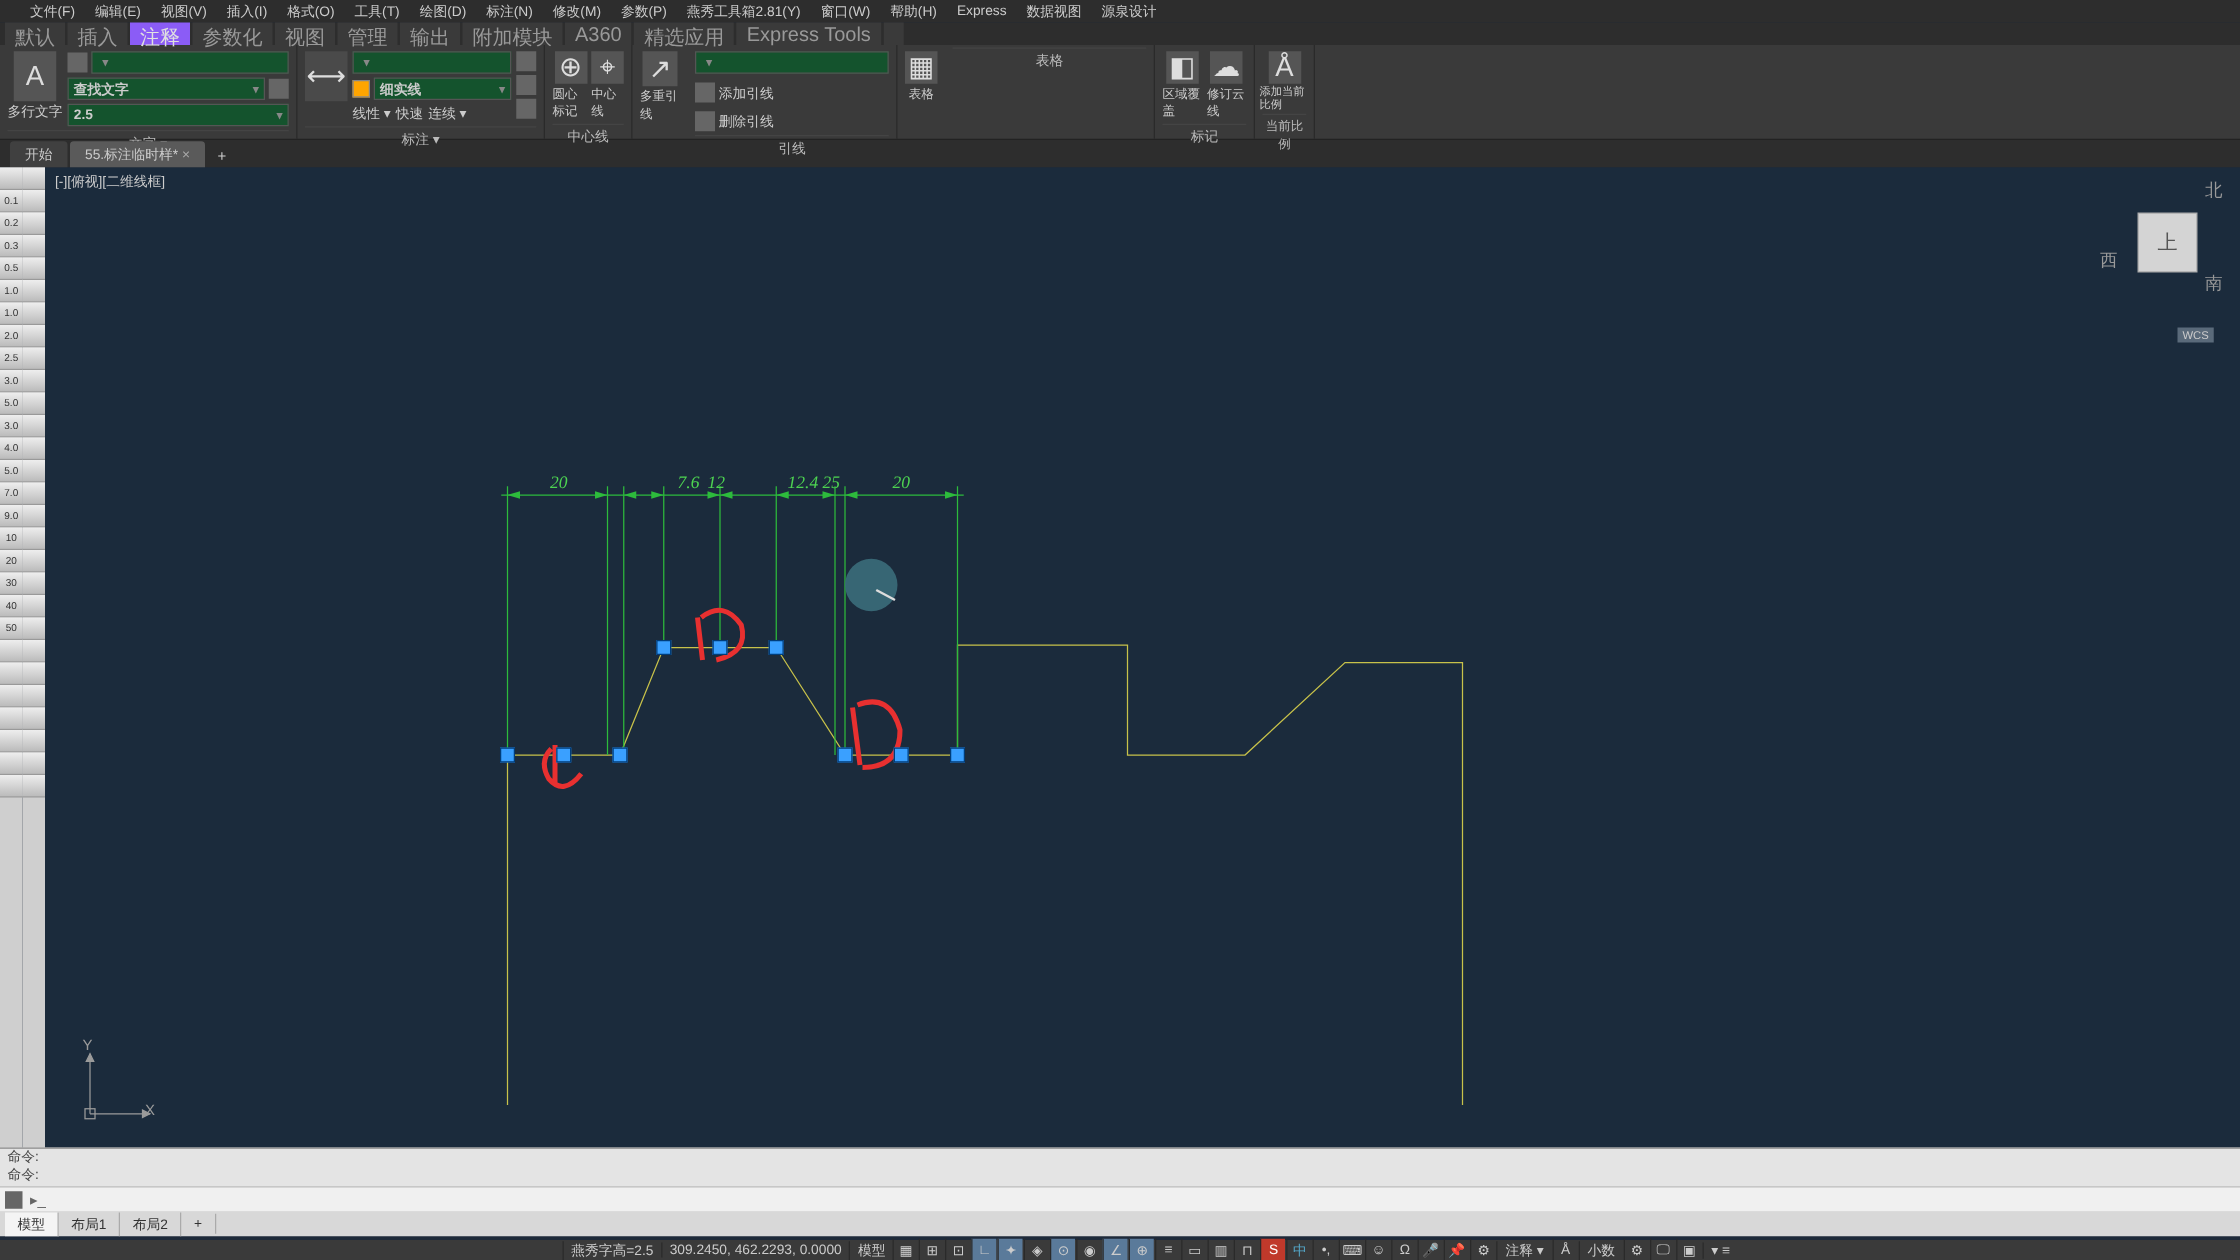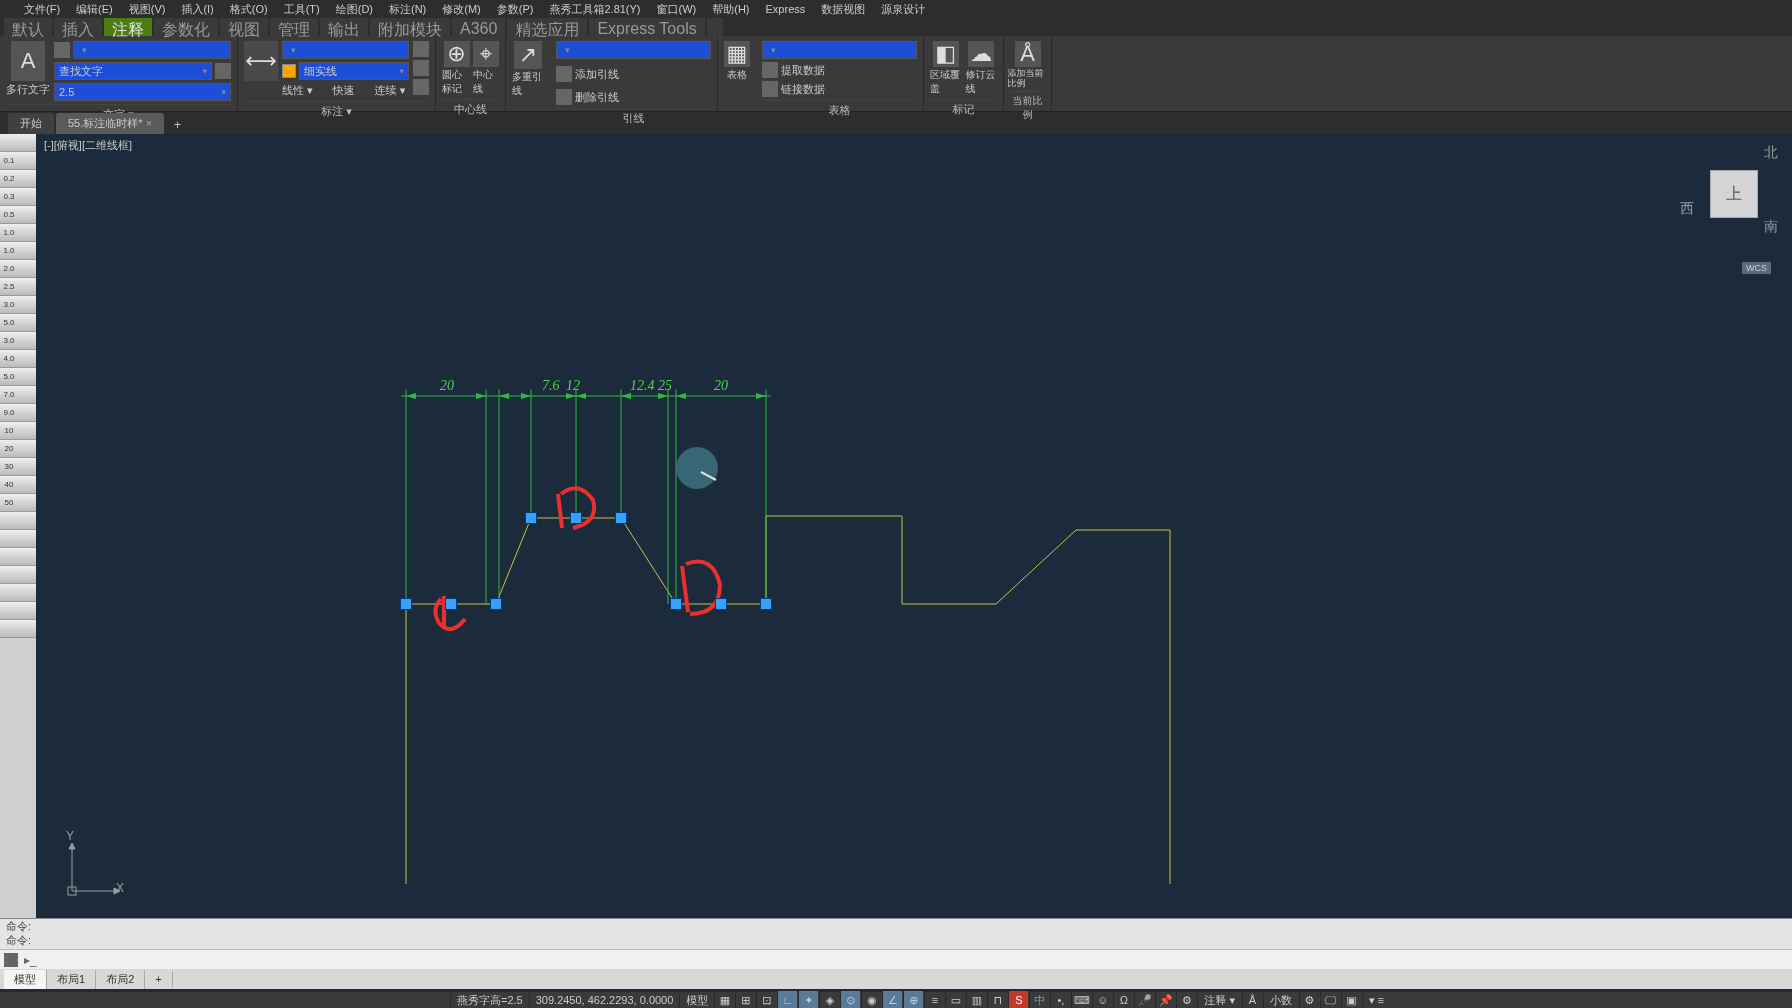--- a/index.html
+++ b/index.html
@@ -3,34 +3,34 @@
 <meta charset="utf-8">
 <style>
 * { margin:0; padding:0; box-sizing:border-box; font-family:"Microsoft YaHei",Arial,sans-serif; }
 body { background:#1e2a3a; color:#ccc; overflow:hidden; width:1792px; height:1008px; position:relative; font-size:12px; }
 
 
 .menubar { background:#2d2d2d; height:18px; display:flex; align-items:center; padding-left:18px; gap:4px; }
 .menubar span { color:#ccc; font-size:11px; padding:0 6px; cursor:default; }
 .tabbar { background:#2d2d2d; height:18px; display:flex; gap:2px; padding-left:4px; }
 .tabbar span { color:#999; font-size:16px; padding:2px 8px; background:#3a3a3a; }
-.tabbar .active { background:#4d7c0f; color:#e0e0e0; }
+.tabbar .active { background:#8b5cf6; color:#e0e0e0; }
 
 
 .ribbon { background:#3a3a3a; height:76px; display:flex; border-bottom:1px solid #222; }
 .rgroup { border-right:1px solid #2a2a2a; padding:2px 6px; display:flex; flex-direction:column; justify-content:space-between; }
 .rgroup .gtitle { text-align:center; font-size:11px; color:#bbb; padding-top:2px; border-top:1px solid #444; }
 .rgroup .gbody { flex:1; display:flex; align-items:flex-start; gap:4px; padding:3px 0; }
 .vstack { display:flex; flex-direction:column; gap:2px; }
 .hstack { display:flex; gap:3px; align-items:center; }
 .big-icon { width:34px; height:40px; background:#555; display:flex; align-items:center; justify-content:center; font-size:22px; color:#ddd; }
 .big-btn { display:flex; flex-direction:column; align-items:center; gap:1px; font-size:11px; color:#ccc; }
 .small-btn { font-size:11px; color:#ccc; display:flex; align-items:center; gap:3px;}
 .sicon { width:16px; height:16px; background:#666; display:inline-block; }
-.combo { background:#1d4ed8; border:1px solid #555; color:#ccc; font-size:11px; height:18px; padding:0 4px; display:flex; align-items:center; justify-content:space-between; }
+.combo { background:#14532d; border:1px solid #555; color:#ccc; font-size:11px; height:18px; padding:0 4px; display:flex; align-items:center; justify-content:space-between;font-weight:bold; }
 .combo::after { content:"▾"; color:#888; font-size:9px; margin-left:4px;}
 .sw { width:14px; height:14px; background:orange; display:inline-block; border:1px solid #888;}
 
 
 .doctabs { background:#2d2d2d; height:22px; display:flex; align-items:flex-end; padding-left:8px; gap:0;}
 .doctab { background:#4a4a4a; color:#ccc; font-size:11px; padding:3px 12px; border-top-left-radius:3px; border-top-right-radius:3px; margin-right:2px;}
 .doctab.start { background:#404040;}
 .plus-tab { color:#ccc; padding:2px 8px; }
 
 
@@ -148,21 +148,21 @@
   <div class="gbody">
    <div class="big-btn">
           <div class="big-icon" style="background:#4a4a4a">⟷</div>
         </div>
    <div class="vstack" style="flex:1;gap:3px">
     <div class="combo"></div>
     <div class="hstack">
             <span class="sw"></span>
             <div class="combo" style="flex:1">细实线</div>
           </div>
-    <div class="hstack" style="gap:20px">
+    <div class="hstack" style="gap:4px">
       <span class="small-btn">线性 ▾</span>
       <span class="small-btn">快速</span>
       <span class="small-btn">连续 ▾</span>
     </div>
    </div>
    <div class="vstack" style="gap:3px">
     <span class="sicon"></span>
     <span class="sicon"></span>
     <span class="sicon"></span>
    </div>
@@ -213,33 +213,20 @@
  <div class="rgroup" style="width:38px;border-right:none">
   <div class="gbody" style="justify-content:center">
         <div class="big-btn">
           <div class="big-icon" style="width:26px;height:26px">▦</div>
           <span style="font-size:10px">表格</span>
         </div>
       </div>
  </div>
 
  <div class="rgroup" style="width:168px">
-  <div class="gbody">
-        <div class="vstack" style="flex:1;gap:3px">
-    <div class="combo"></div>
-    <span class="small-btn">
-            <span class="sicon"></span>
-            <span>提取数据</span>
-          </span>
-    <span class="small-btn">
-            <span class="sicon"></span>
-            <span>链接数据</span>
-          </span>
-  </div>
-      </div>
   <div class="gtitle">表格</div>
  </div>
 
  <div class="rgroup" style="width:80px">
   <div class="gbody" style="justify-content:center;gap:4px">
     <div class="big-btn">
           <div class="big-icon" style="width:26px;height:26px">◧</div>
           <span style="font-size:10px">区域覆盖</span>
         </div>
     <div class="big-btn">

